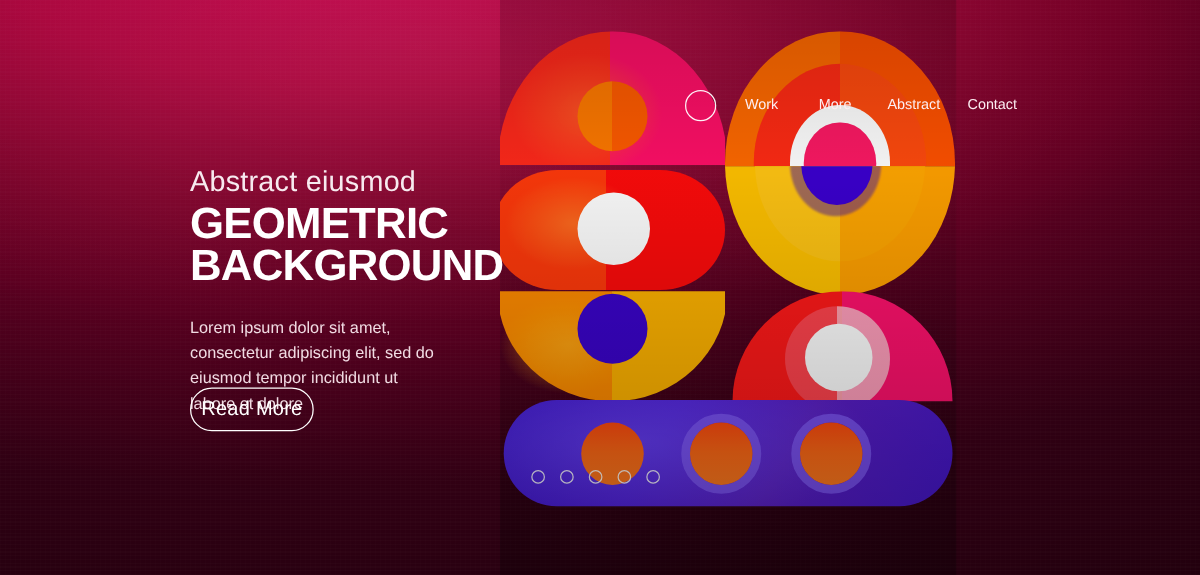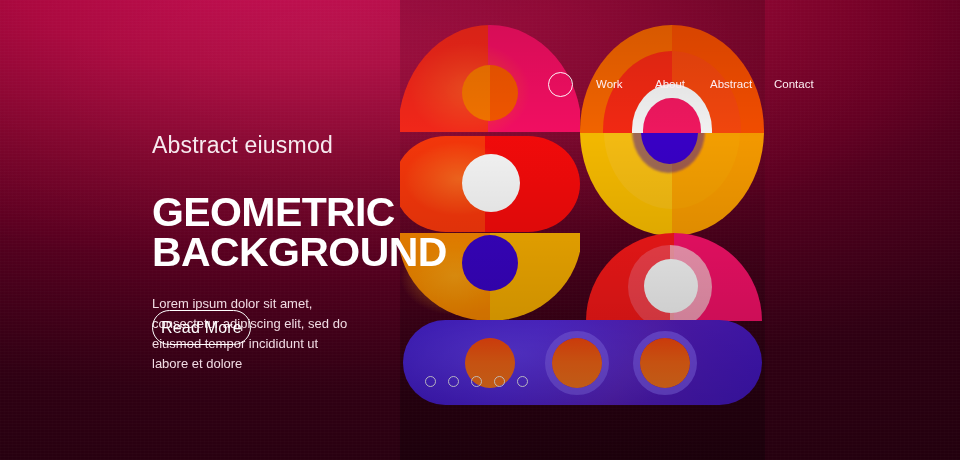--- a/index.html
+++ b/index.html
@@ -20,21 +20,21 @@
     background:radial-gradient(130% 110% at 35% 8%, rgba(255,255,255,.07) 0%, rgba(0,0,0,0) 45%, rgba(0,0,0,.45) 100%);
   }
   .bg-noise{position:absolute;inset:0;opacity:.06;
     background:repeating-linear-gradient(0deg,rgba(255,255,255,.25) 0 1px,rgba(0,0,0,0) 1px 3px),
                repeating-linear-gradient(90deg,rgba(255,255,255,.18) 0 1px,rgba(0,0,0,0) 1px 4px);
   }
 
   
   .copy{position:absolute;left:152px;top:132px;width:260px;color:#fff;}
   .eyebrow{font-size:23px;font-weight:400;letter-spacing:.2px;color:#f7eaef;line-height:1.2;}
-  .headline{margin-top:32px;font-size:41px;font-weight:700;line-height:.98;
+  .headline{margin-top:2px;font-size:35px;font-weight:700;line-height:.98;
     letter-spacing:-0.6px;color:#fff;white-space:nowrap;}
   .headline span{display:block;}
   .lede{margin-top:22px;font-size:13px;line-height:1.55;color:#f1dbe3;width:200px;}
   .cta{position:absolute;left:152px;top:310px;
     width:97px;height:33px;border:1.6px solid #ffffff;border-radius:18px;
     display:flex;align-items:center;justify-content:center;
     color:#fff;font-size:16px;font-weight:400;letter-spacing:.2px;
     background:transparent;cursor:pointer;}
 
   
@@ -199,21 +199,21 @@
       </div>
     </div>
 
   </div>
   <div class="art-shade"></div>
 
   <div class="mark"></div>
 
   <nav class="nav">
     <a class="n0" href="#">Work</a>
-    <a class="n1" href="#">About</a>
+    <a class="n1" href="#">More</a>
     <a class="n2" href="#">Abstract</a>
     <a class="n3" href="#">Contact</a>
   </nav>
 
   <div class="copy">
     <div class="eyebrow">Abstract eiusmod</div>
     <div class="headline">
       <span>GEOMETRIC</span>
       <span>BACKGROUND</span>
     </div>

